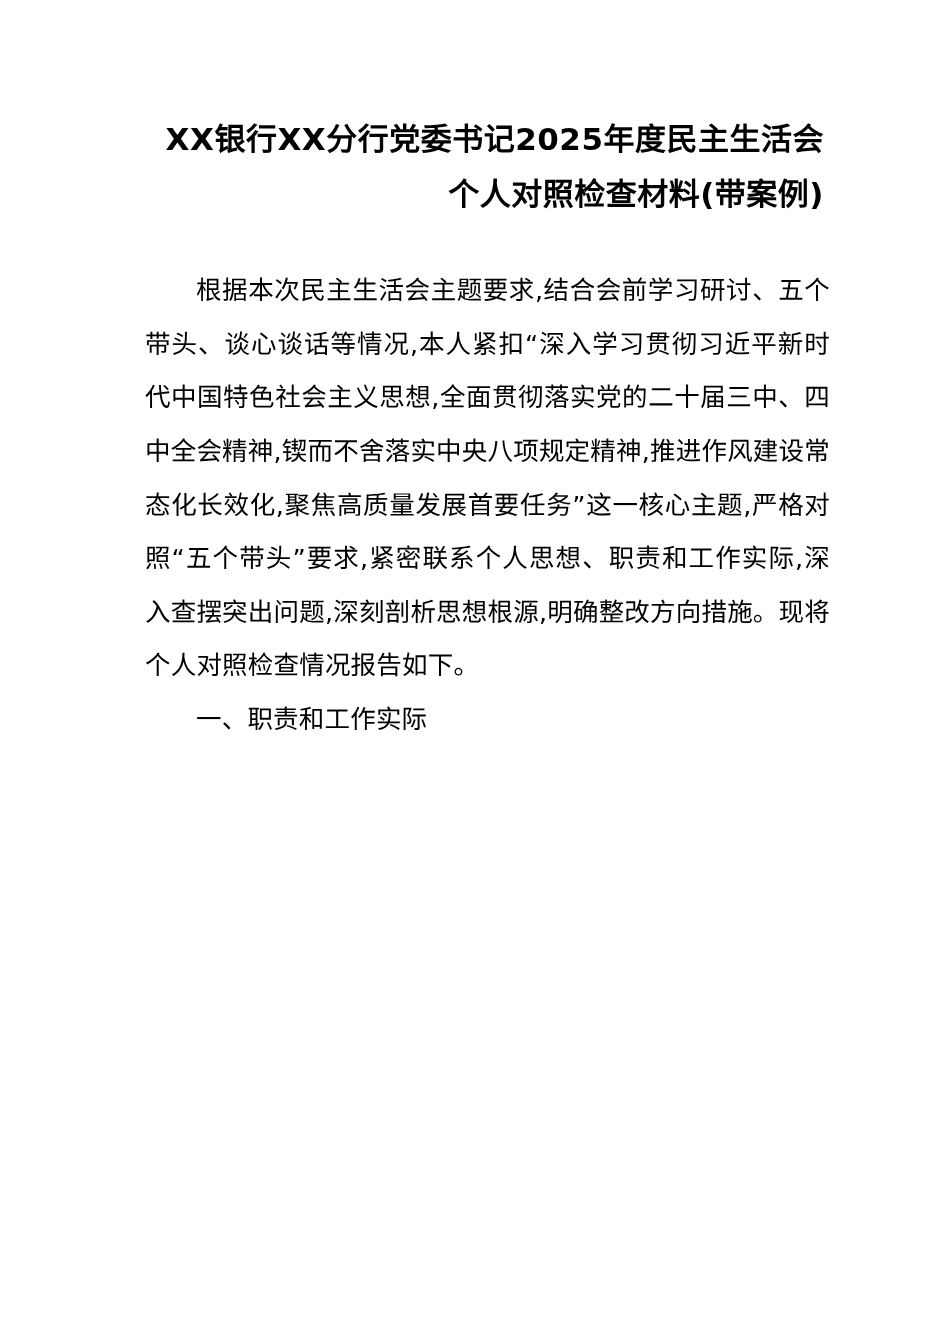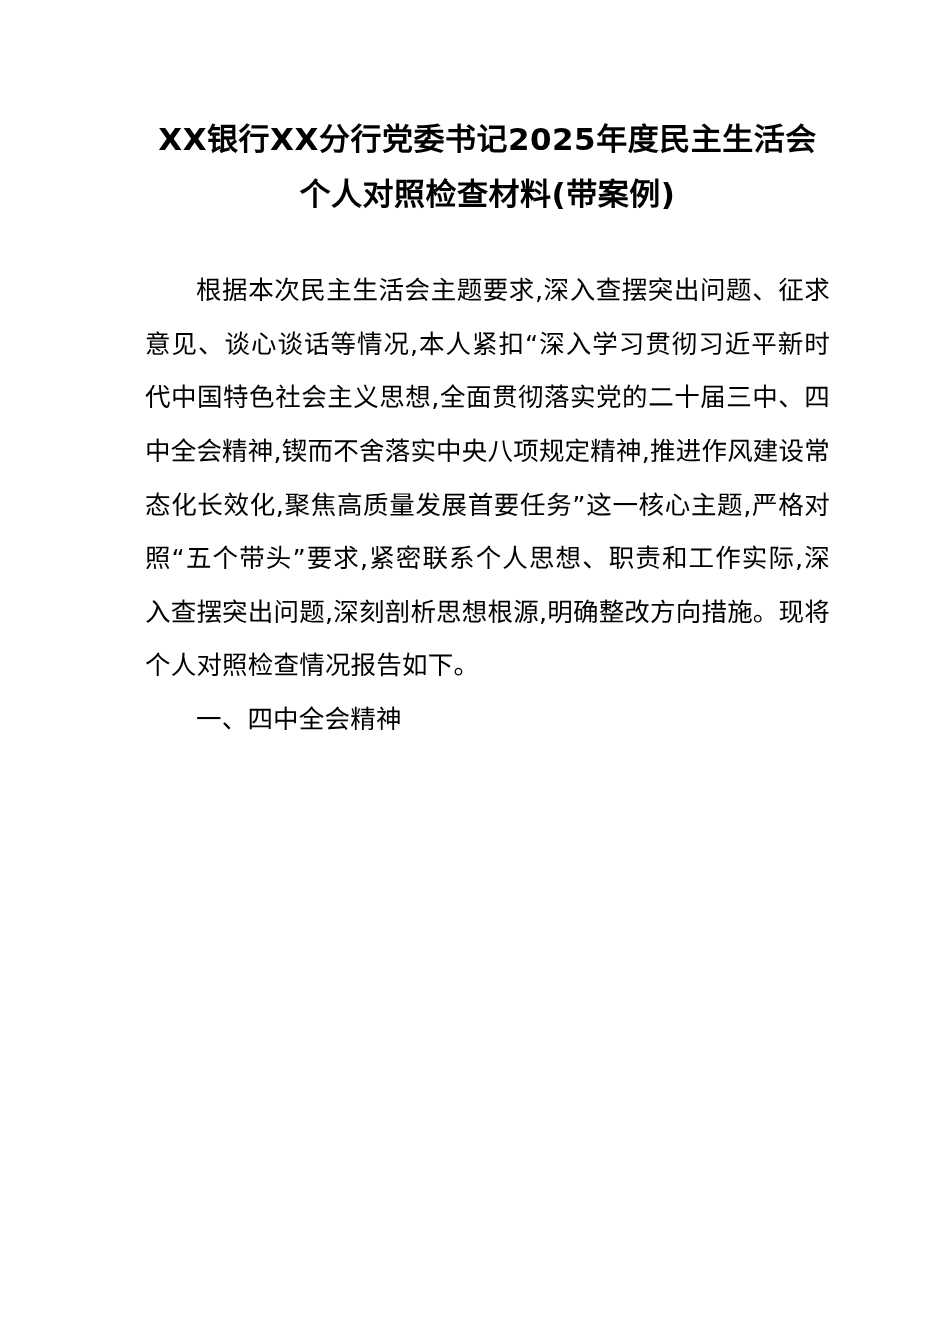--- a/index.html
+++ b/index.html
@@ -19,21 +19,21 @@
     width: 950px;
     height: 1344px;
     box-sizing: border-box;
     padding: 112px 120px 0 145px;
     position: relative;
   }
   .doc-title {
     font-size: 31px;
     font-weight: bold;
     line-height: 1.78;
-    text-align: center;
+    text-align: right;
     letter-spacing: 0.5px;
     margin: 0 0 42px 0;
     padding: 0 6px;
   }
   .body-text {
     font-size: 25.5px;
     line-height: 2.1;
     text-align: justify;
     text-justify: inter-ideograph;
     letter-spacing: 0.2px;
@@ -49,17 +49,17 @@
   }
 </style>
 </head>
 <body>
 
 <div class="page">
 
   <h1 class="doc-title">XX银行XX分行党委书记2025年度民主生活会个人对照检查材料(带案例)</h1>
 
   <div class="body-text">
-    <p class="para">根据本次民主生活会主题要求,深入查摆突出问题、征求意见、谈心谈话等情况,本人紧扣“深入学习贯彻习近平新时代中国特色社会主义思想,全面贯彻落实党的二十届三中、四中全会精神,锲而不舍落实中央八项规定精神,推进作风建设常态化长效化,聚焦高质量发展首要任务”这一核心主题,严格对照“五个带头”要求,紧密联系个人思想、职责和工作实际,深入查摆突出问题,深刻剖析思想根源,明确整改方向措施。现将个人对照检查情况报告如下。</p>
-    <p class="heading-num">一、四中全会精神</p>
+    <p class="para">根据本次民主生活会主题要求,结合会前学习研讨、五个带头、谈心谈话等情况,本人紧扣“深入学习贯彻习近平新时代中国特色社会主义思想,全面贯彻落实党的二十届三中、四中全会精神,锲而不舍落实中央八项规定精神,推进作风建设常态化长效化,聚焦高质量发展首要任务”这一核心主题,严格对照“五个带头”要求,紧密联系个人思想、职责和工作实际,深入查摆突出问题,深刻剖析思想根源,明确整改方向措施。现将个人对照检查情况报告如下。</p>
+    <p class="heading-num">一、职责和工作实际</p>
   </div>
 
 </div>
 
 </body></html>

